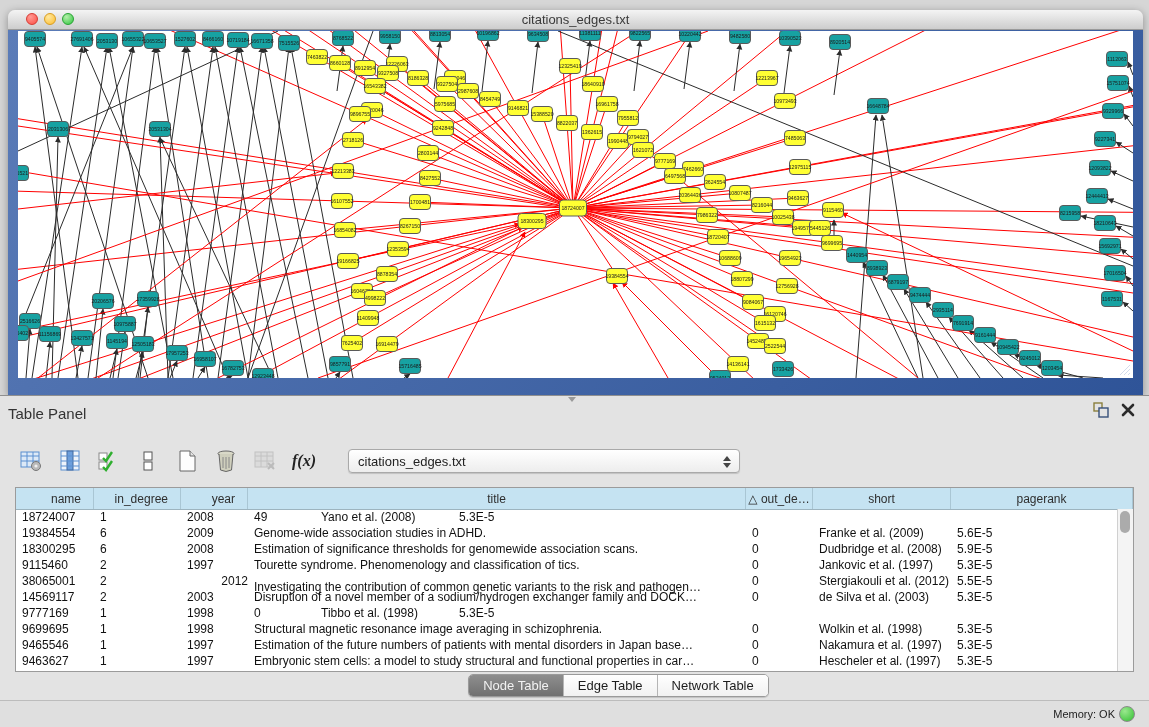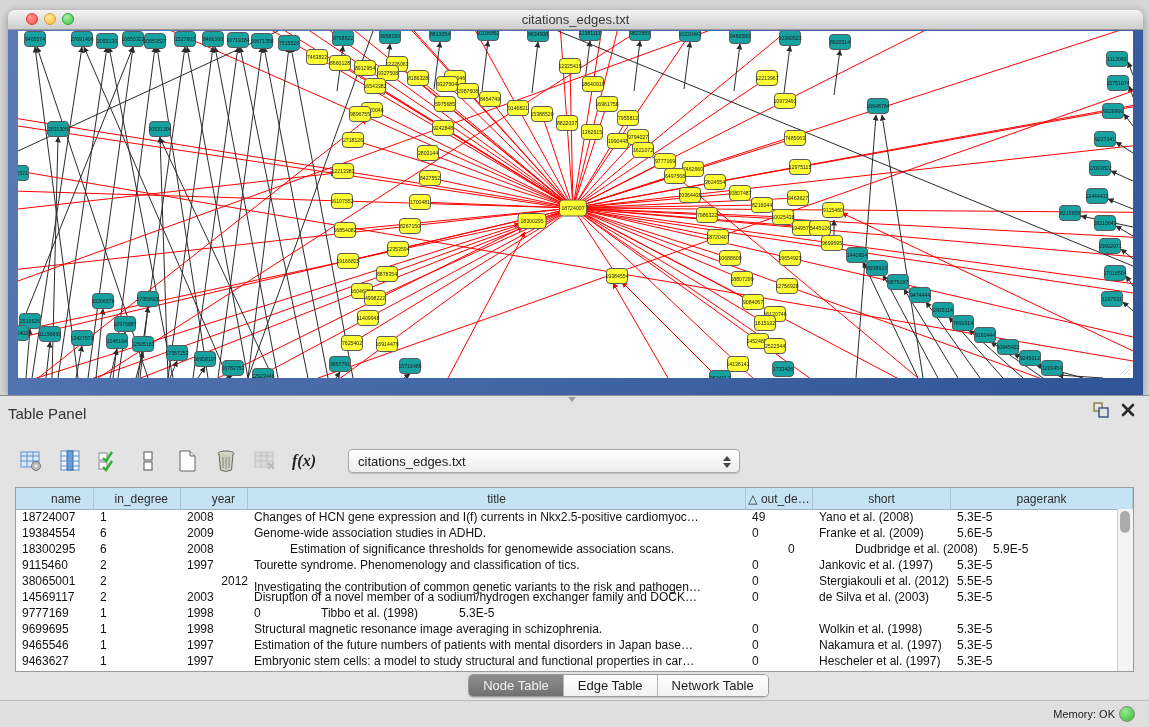--- a/index.html
+++ b/index.html
@@ -916,39 +916,38 @@
         <div class="th" style="width: 498px;">title</div>
         <div class="th" style="width: 67px;">△ out_de…</div>
         <div class="th" style="width: 138px;">short</div>
         <div class="th" style="width: auto; flex: 1 1 0%;">pagerank</div>
       </div>
     <div class="tbody" id="tbody">
         <div class="tr">
           <div class="td" style="width: 78px;">18724007</div>
           <div class="td" style="width: 87px;">1</div>
           <div class="td" style="width: 67px;">2008</div>
-          <div class="td" style="width: 498px;">Changes of HCN gene expression and I(f) currents in Nkx2.5-positive cardiomyoc…</div>
           <div class="td" style="width: 67px;">49</div>
           <div class="td" style="width: 138px;">Yano et al. (2008)</div>
           <div class="td" style="width: auto; flex: 1 1 0%;">5.3E-5</div>
         </div>
         <div class="tr">
           <div class="td" style="width: 78px;">19384554</div>
           <div class="td" style="width: 87px;">6</div>
           <div class="td" style="width: 67px;">2009</div>
           <div class="td" style="width: 498px;">Genome-wide association studies in ADHD.</div>
           <div class="td" style="width: 67px;">0</div>
           <div class="td" style="width: 138px;">Franke et al. (2009)</div>
           <div class="td" style="width: auto; flex: 1 1 0%;">5.6E-5</div>
         </div>
         <div class="tr">
           <div class="td" style="width: 78px;">18300295</div>
           <div class="td" style="width: 87px;">6</div>
           <div class="td" style="width: 67px;">2008</div>
-          <div class="td" style="width: 498px; margin-left: 36px;">Estimation of significance thresholds for genomewide association scans.</div>
+          <div class="td" style="width: 498px;">Estimation of significance thresholds for genomewide association scans.</div>
           <div class="td" style="width: 67px;">0</div>
           <div class="td" style="width: 138px;">Dudbridge et al. (2008)</div>
           <div class="td" style="width: auto; flex: 1 1 0%;">5.9E-5</div>
         </div>
         <div class="tr">
           <div class="td" style="width: 78px;">9115460</div>
           <div class="td" style="width: 87px;">2</div>
           <div class="td" style="width: 67px;">1997</div>
           <div class="td" style="width: 498px;">Tourette syndrome. Phenomenology and classification of tics.</div>
           <div class="td" style="width: 67px;">0</div>

